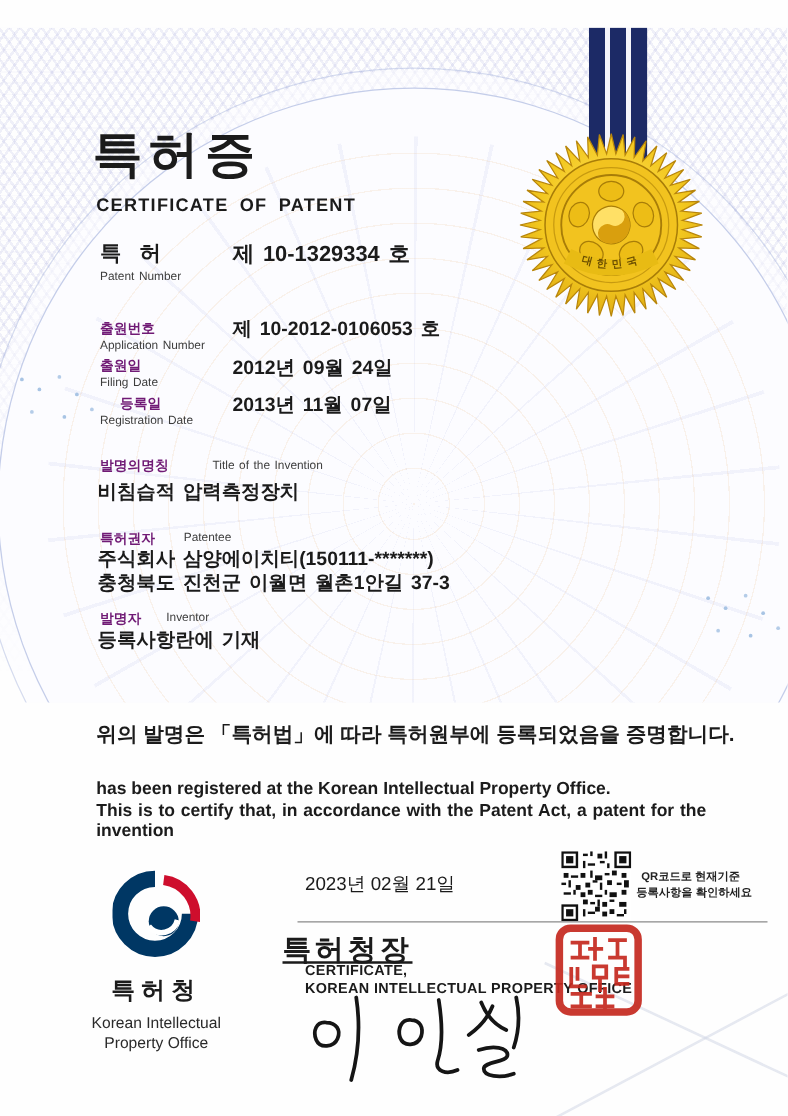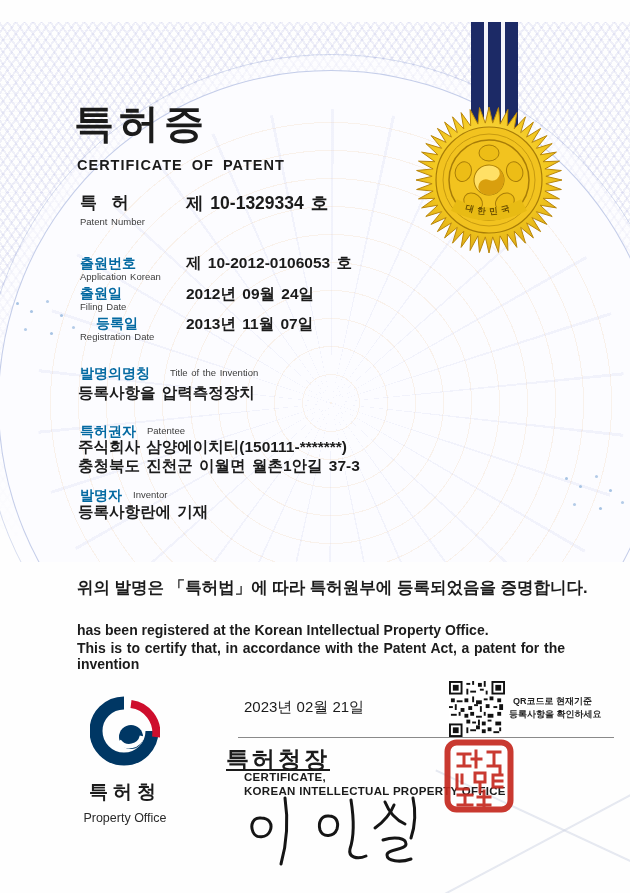--- a/index.html
+++ b/index.html
@@ -34,21 +34,21 @@
   .wm{position:absolute;height:2px;background:rgba(205,212,228,.5);z-index:0;}
   
   .ribbon{position:absolute;left:471px;top:22px;width:47px;height:118px;z-index:3;
     background:linear-gradient(90deg,#1c2a66 0 13px,#f4f4fa 13px 17px,#1c2a66 17px 30px,#f4f4fa 30px 34px,#1c2a66 34px 47px);
     clip-path:polygon(0 0,100% 0,100% 93%,83% 100%,67% 93%,50% 100%,33% 93%,17% 100%,0 93%);}
   .medal{position:absolute;left:414px;top:105px;width:150px;height:150px;z-index:4;}
   
   .t-title{font-size:40px;font-weight:bold;letter-spacing:5px;color:#1b1b1b;}
   .t-title-en{font-size:14.5px;font-weight:bold;letter-spacing:1px;word-spacing:4px;}
   .lbl-lg{font-size:17px;font-weight:bold;letter-spacing:5px;}
-  .lbl{font-size:14px;font-weight:bold;color:#0369a1;font-family:Liberation Mono, monospace;}
+  .lbl{font-size:11px;font-weight:bold;color:#701a75;font-family:Liberation Mono, monospace;}
   .sub{font-size:9.5px;color:#3d3d3d;word-spacing:1px;}
   .val-lg{font-size:17.5px;font-weight:bold;word-spacing:2px;}
   .val{font-size:15.5px;font-weight:bold;word-spacing:2px;}
   .stmt-kr{font-size:16.5px;font-weight:bold;}
   .stmt-en{font-size:14px;font-weight:bold;width:488px;}
   .just{text-align:justify;text-align-last:justify;}
   .date{font-size:15px;font-weight:500;}
   .comm-kr{font-size:23px;font-weight:bold;letter-spacing:3px;}
   .comm-en{font-size:11.5px;font-weight:bold;letter-spacing:.3px;}
   .qr-cap{font-size:9px;font-weight:bold;color:#222;}
@@ -104,34 +104,34 @@
 </div>
 
 <div class="abs t-title z5" style="left:74px;top:96px;">특허증</div>
 <div class="abs t-title-en z5" style="left:77px;top:157px;">CERTIFICATE OF PATENT</div>
 
 <div class="abs lbl-lg z5" style="left:80px;top:191px;">특 허</div>
 <div class="abs sub z5" style="left:80px;top:216px;">Patent Number</div>
 <div class="abs val-lg z5" style="left:186px;top:191px;">제 10-1329334 호</div>
 
 <div class="abs lbl z5" style="left:80px;top:255px;">출원번호</div>
-<div class="abs sub z5" style="left:80px;top:271px;">Application Korean</div>
+<div class="abs sub z5" style="left:80px;top:271px;">Application Number</div>
 <div class="abs val z5" style="left:186px;top:253px;">제 10-2012-0106053 호</div>
 
 <div class="abs lbl z5" style="left:80px;top:285px;">출원일</div>
 <div class="abs sub z5" style="left:80px;top:301px;">Filing Date</div>
 <div class="abs val z5" style="left:186px;top:284px;">2012년 09월 24일</div>
 
 <div class="abs lbl z5" style="left:80px;top:315px;margin-left:16px;">등록일</div>
 <div class="abs sub z5" style="left:80px;top:331px;">Registration Date</div>
 <div class="abs val z5" style="left:186px;top:314px;">2013년 11월 07일</div>
 
 <div class="abs lbl z5" style="left:80px;top:365px;">발명의명칭</div>
 <div class="abs sub z5" style="left:170px;top:367px;">Title of the Invention</div>
-<div class="abs val z5" style="left:78px;top:383px;">등록사항을 압력측정장치</div>
+<div class="abs val z5" style="left:78px;top:383px;">비침습적 압력측정장치</div>
 
 <div class="abs lbl z5" style="left:80px;top:423px;">특허권자</div>
 <div class="abs sub z5" style="left:147px;top:425px;">Patentee</div>
 <div class="abs val z5" style="left:78px;top:437px;">주식회사 삼양에이치티(150111-*******)</div>
 <div class="abs val z5" style="left:78px;top:456px;">충청북도 진천군 이월면 월촌1안길 37-3</div>
 
 <div class="abs lbl z5" style="left:80px;top:487px;">발명자</div>
 <div class="abs sub z5" style="left:133px;top:489px;">Inventor</div>
 <div class="abs val z5" style="left:78px;top:502px;">등록사항란에 기재</div>
 
@@ -142,20 +142,21 @@
 <div class="abs z5" style="left:90px;top:696px;width:70px;height:70px;">
   <svg width="70" height="70" viewBox="0 0 70 70">
     <path d="M34,7 A28,28 0 1 0 62,35" stroke="#003764" stroke-width="13" fill="none"></path>
     <path d="M41,8 A29,29 0 0 1 66,41" stroke="#ce0e2d" stroke-width="8" fill="none"></path>
     <circle cx="41" cy="41" r="12" fill="#003764"></circle>
     <path d="M29,45 a13,13 0 0 0 23,-5" stroke="#fff" stroke-width="4.5" fill="none"></path>
   </svg>
 </div>
 <div class="abs logo-kr z5" style="left:60px;top:779px;width:130px;">특허청</div>
 <div class="abs logo-en z5" style="left:35px;top:810px;width:180px;">
+  <div>Korean Intellectual</div>
   <div>Property Office</div>
 </div>
 
 <div class="abs date z5" style="left:244px;top:698px;">2023년 02월 21일</div>
 <div class="abs z5" style="left:449px;top:681px;width:56px;height:56px;">
   <svg width="56" height="56" viewBox="0 0 29 29">
     <rect x="0" y="0" width="29" height="29" fill="#fff"></rect>
     <g fill="#111">
       <rect x="0" y="0" width="7" height="7"></rect>
         <rect x="22" y="0" width="7" height="7"></rect>

